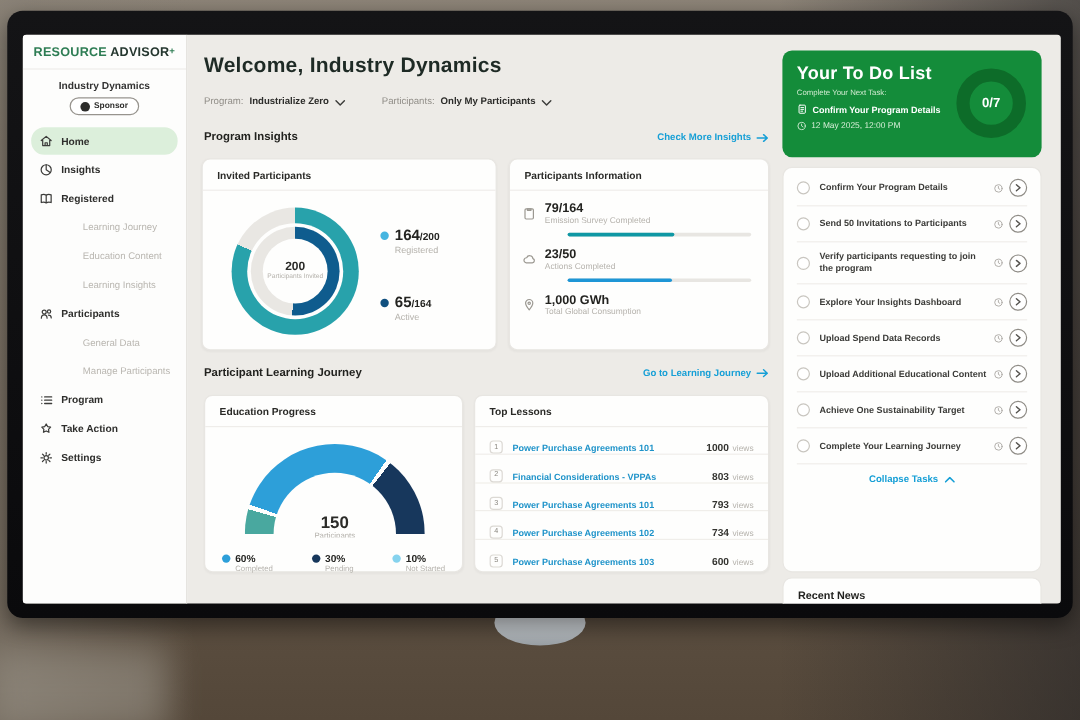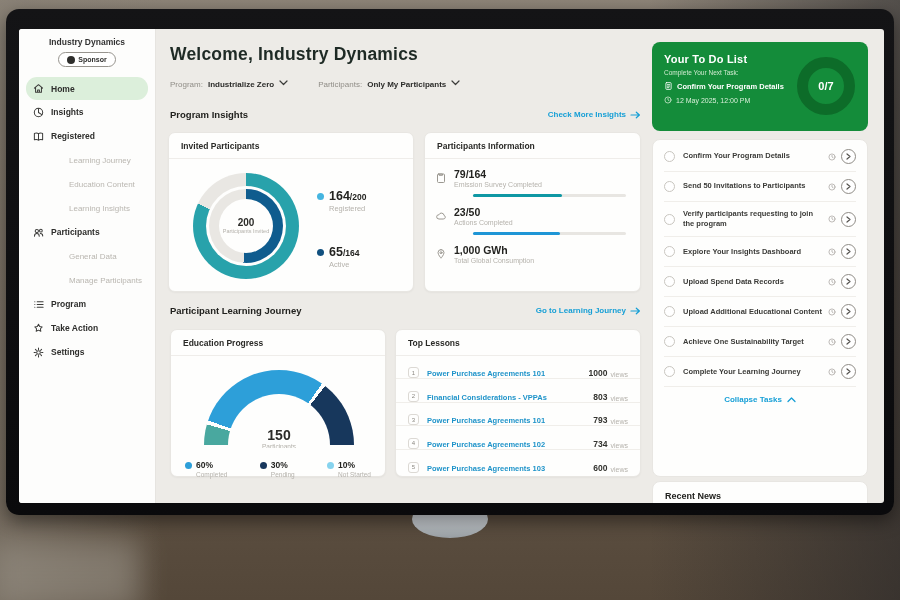--- a/index.html
+++ b/index.html
@@ -27,21 +27,21 @@
   .nav{margin-top:2px}
   .nav-item{height:24px;display:flex;align-items:center;gap:7px;padding-left:14px;font-size:8.5px;font-weight:bold;color:#2e2e2c;cursor:pointer}
   .nav-item.active{background:#dcefdb;border-radius:11px;margin:0 7px;padding-left:7px;height:23px}
   .nav-item.sub{padding-left:50px;font-weight:normal;color:#b9b6b0;font-size:8px}
   .nav-item svg{flex:0 0 auto}
 
   
   .main{position:absolute;left:138px;top:0;width:495px;height:100%}
   .welcome{position:absolute;left:13px;top:15px;font-size:17.5px;font-weight:bold;color:#1e2a25;letter-spacing:.2px}
   .filters{position:absolute;left:13px;top:51px;display:flex;gap:30px;align-items:center}
-  .filter{display:flex;align-items:flex-start;gap:5px;cursor:pointer}
+  .filter{display:flex;align-items:flex-end;gap:5px;cursor:pointer}
   .filter .lab{font-size:8px;color:#908d87}
   .filter .val{font-size:8px;font-weight:bold;color:#2c2c2a}
   .sec-head{position:absolute;left:13px;width:471px;display:flex;justify-content:space-between;align-items:center}
   .sec-head .t{font-size:9.5px;font-weight:bold;color:#22221f}
   .link{display:flex;align-items:center;gap:4px;font-size:8px;font-weight:bold;color:#169fd6;cursor:pointer}
   .card{position:absolute;background:#fefefd;border:1px solid #e8e6e2;border-radius:7px;box-shadow:0 1px 2px rgba(0,0,0,.04)}
   .card-title{height:26px;display:flex;align-items:center;padding:0 12px;font-size:8.5px;font-weight:bold;color:#2a2a27;border-bottom:1px solid #efedea}
 
   
   .inv-body{display:flex;padding:8px 10px 0 24px}
@@ -87,21 +87,21 @@
   .lesson-row{display:flex;align-items:flex-end;padding:0 12px;height:23.4px;border-bottom:1px solid #f0eeea;cursor:default}
   .lesson-row:last-child{border-bottom:none}
   .rank{width:11px;height:11px;border:1px solid #dcd9d4;border-radius:3px;font-size:6px;color:#8a8780;display:flex;align-items:center;justify-content:center;flex:0 0 auto}
   .lesson-t{flex:1;margin-left:8px;font-size:7.5px;font-weight:bold;color:#1e93c9;cursor:pointer;white-space:nowrap;overflow:hidden}
   .views-v{font-size:8.5px;font-weight:bold;color:#33332f}
   .views-u{font-size:7px;color:#b5b2ac;margin-left:3px}
 
   
   .todo{position:absolute;left:633px;top:0;width:216px;height:100%}
   .todo-hero{position:absolute;left:0;top:13px;width:216px;height:89px;background:#148c3a;border-radius:8px;padding:11px 12px;color:#fff;overflow:hidden}
-  .todo-hero .tt{font-size:11px;font-weight:bold;letter-spacing:.2px}
+  .todo-hero .tt{font-size:15px;font-weight:bold;letter-spacing:.2px}
   .todo-hero .st{font-size:6.5px;color:#cfeacf;margin-top:4px}
   .todo-hero .task{display:flex;align-items:center;gap:4px;font-size:7.5px;font-weight:bold;margin-top:5px}
   .todo-hero .due{display:flex;align-items:center;gap:4px;font-size:7px;color:#d9efd9;margin-top:5px}
   .ring{position:absolute;right:13px;top:15px;width:58px;height:58px;border-radius:50%;border:11px solid #0d6c29;display:flex;align-items:center;justify-content:center;font-size:11px;font-weight:bold;color:#fff}
   .tasks-card{position:absolute;left:0;top:110px;width:216px;height:338px;background:#fefefd;border-radius:8px;border:1px solid #e8e6e2;padding:2px 11px 0}
   .trow{display:flex;align-items:center;border-bottom:1px solid #f0eeea;padding:7px 0}
   .trow:nth-child(9){border-bottom:none}
   .chk{width:11px;height:11px;border:1px solid #c9c6c0;border-radius:50%;flex:0 0 auto;cursor:pointer;background:#fff}
   .tlab{flex:1;margin:0 4px 0 8px;font-size:7.5px;font-weight:600;color:#3b3b38;line-height:1.35}
   .tclock{color:#a8a5a0;flex:0 0 auto;margin-right:5px}
@@ -114,20 +114,24 @@
 </head>
 <body>
 
 <div class="bg-light"></div>
 <div class="stand"></div>
 <div class="bezel"></div>
 
 <div class="screen">
 
   <div class="sidebar">
+    <div class="logo">
+      <span class="p1">RESOURCE</span>
+      <span class="p2">ADVISOR</span><span class="plus">+</span>
+    </div>
     <div class="org">Industry Dynamics</div>
     <div class="pill">
       <span class="dot"></span>
       <span>Sponsor</span>
     </div>
     <div class="nav">
       <div class="nav-item active">
         <svg width="11" height="11" viewBox="0 0 12 12" fill="none" stroke="#3c3c3a" stroke-width="1.1" stroke-linecap="round" stroke-linejoin="round">
             <path d="M1.5 5.6 L6 1.8 L10.5 5.6 M2.8 5 V10.2 H9.2 V5 M5 10 V7.6 H7 V10"></path>
           </svg>

